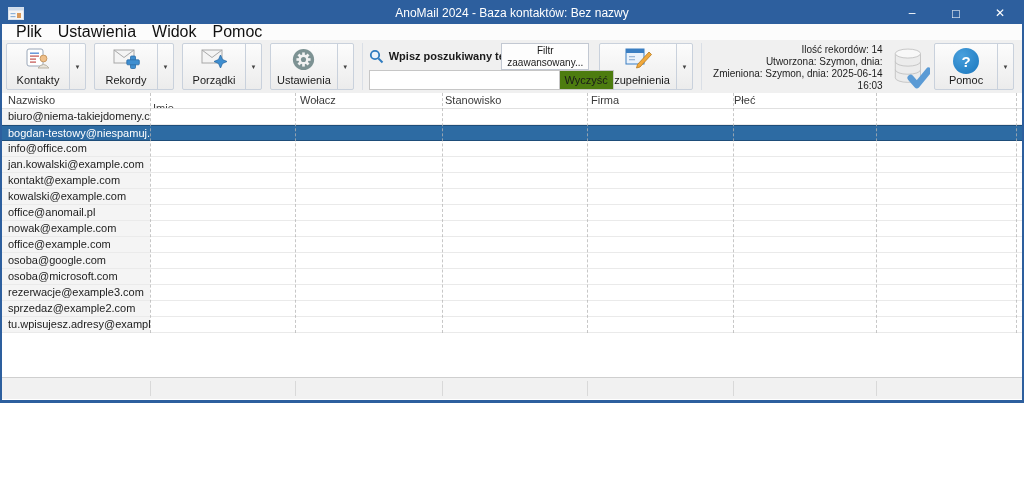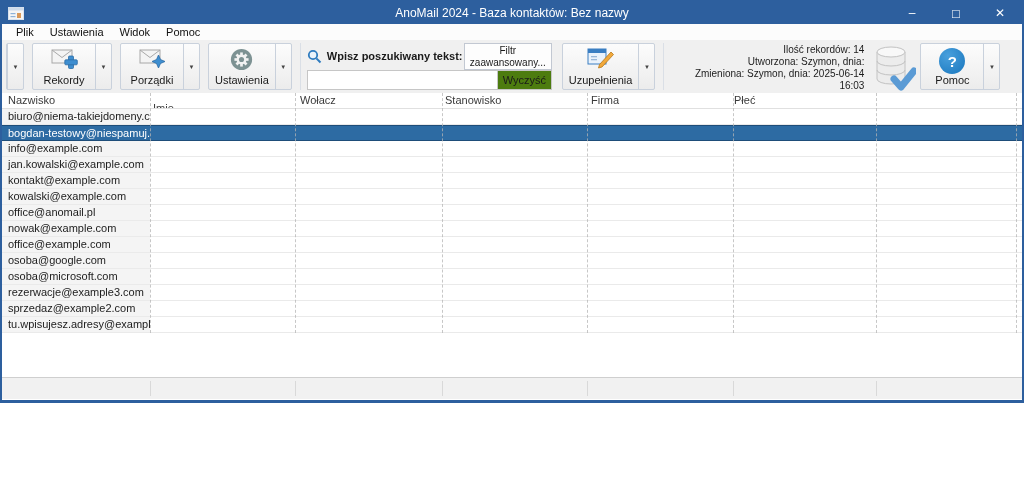--- a/index.html
+++ b/index.html
@@ -15,21 +15,21 @@
   .title-text { position:absolute; left:0; right:0; text-align:center; color:#fff;
                 font-size:12px; pointer-events:none; }
   .win-controls { margin-left:auto; display:flex; height:100%; }
   .win-btn { width:44px; height:100%; color:#fff; display:flex; align-items:center;
              justify-content:center; font-size:12px; }
   .win-btn.max { font-size:13px; }
 
   
   .menubar { height:17px; background:#fcfcfc; display:flex; align-items:center;
              padding-left:6px; flex:0 0 auto; border-bottom:1px solid #f0f0f0; }
-  .menu-item { font-size:11px; color:#111; padding:0 8px; }
+  .menu-item { font-size:16px; color:#111; padding:0 8px; }
 
   
   .toolbar { height:52px; background:#f0f0f0; display:flex; align-items:flex-start;
              padding:2px 0 0 4px; flex:0 0 auto; position:relative; }
   .tb-btn { height:47px; display:flex; border:1px solid #c9d1dc; border-radius:2px;
             background:linear-gradient(180deg,#fcfcfc,#ececec); margin-right:8px; }
   .tb-main { display:flex; flex-direction:column; align-items:center;
              justify-content:space-between; padding:4px 6px 3px 6px; min-width:62px; }
   .tb-label { font-size:11px; color:#1a1a1a; white-space:nowrap; }
   .tb-arrow { width:16px; border-left:1px solid #c9d1dc; display:flex;
@@ -107,20 +107,32 @@
   <div class="menubar">
     <span class="menu-item">Plik</span>
     <span class="menu-item">Ustawienia</span>
     <span class="menu-item">Widok</span>
     <span class="menu-item">Pomoc</span>
   </div>
 
   <div class="toolbar">
 
     <div class="tb-btn">
+      <div class="tb-main">
+        <svg width="24" height="21" viewBox="0 0 24 21">
+          <rect x="1" y="1" width="16" height="17" rx="2" fill="#fff" stroke="#9aa7b8"></rect>
+          <rect x="4" y="4.5" width="9" height="1.4" fill="#5b8ed6"></rect>
+          <rect x="4" y="7.5" width="9" height="1.2" fill="#c0504d"></rect>
+          <rect x="4" y="10.5" width="6" height="1.2" fill="#c0504d"></rect>
+          <rect x="4" y="13.5" width="6" height="1.2" fill="#c0504d"></rect>
+          <circle cx="17.5" cy="10.5" r="3.4" fill="#f0c08a" stroke="#c89a64"></circle>
+          <path d="M12 20 q5.5 -7 11 0 z" fill="#e9e5db" stroke="#b9b2a4"></path>
+        </svg>
+        <span class="tb-label">Kontakty</span>
+      </div>
       <div class="tb-arrow">▼</div>
     </div>
 
     <div class="tb-btn">
       <div class="tb-main">
         <svg width="27" height="21" viewBox="0 0 27 21">
           <rect x="1" y="2" width="20" height="13" fill="#f4f4f4" stroke="#a8a8a8"></rect>
           <path d="M1 2 L11 9.5 L21 2" fill="none" stroke="#a8a8a8"></path>
           <g fill="#3e8ed0" stroke="#2c6ca6" stroke-width="0.8">
             <rect x="17.5" y="8" width="5" height="12.5" rx="1"></rect>
@@ -232,21 +244,21 @@
       <div class="th th6">Płeć</div>
     </div>
     <div class="tbody">
         <div class="trow">
           <div class="cell-email">biuro@niema-takiejdomeny.com</div>
         </div>
         <div class="trow selected">
           <div class="cell-email">bogdan-testowy@niespamuj.pl</div>
         </div>
         <div class="trow">
-          <div class="cell-email">info@example.com</div>
+          <div class="cell-email">info@office.com</div>
         </div>
         <div class="trow">
           <div class="cell-email">jan.kowalski@example.com</div>
         </div>
         <div class="trow">
           <div class="cell-email">kontakt@example.com</div>
         </div>
         <div class="trow">
           <div class="cell-email">kowalski@example.com</div>
         </div>

